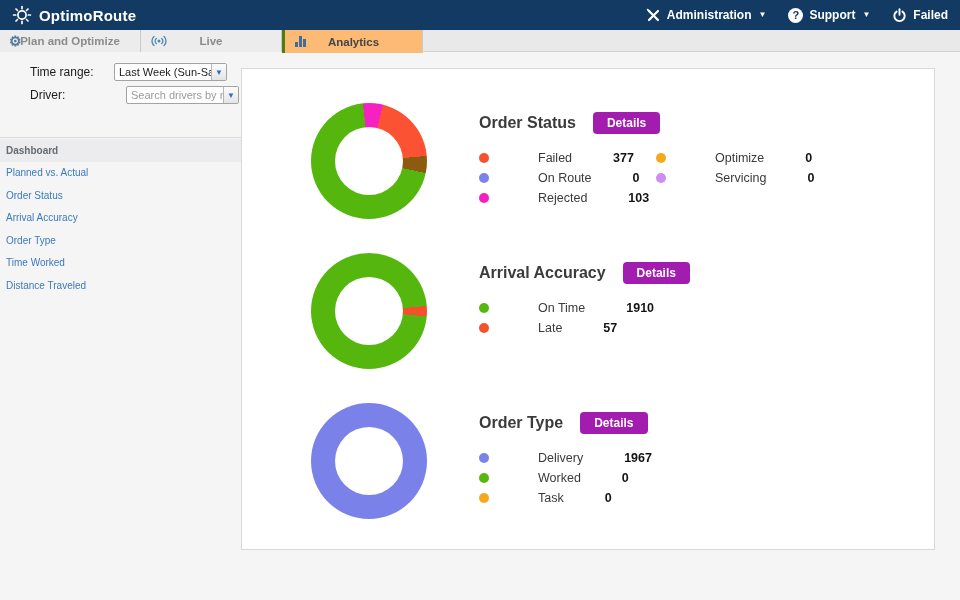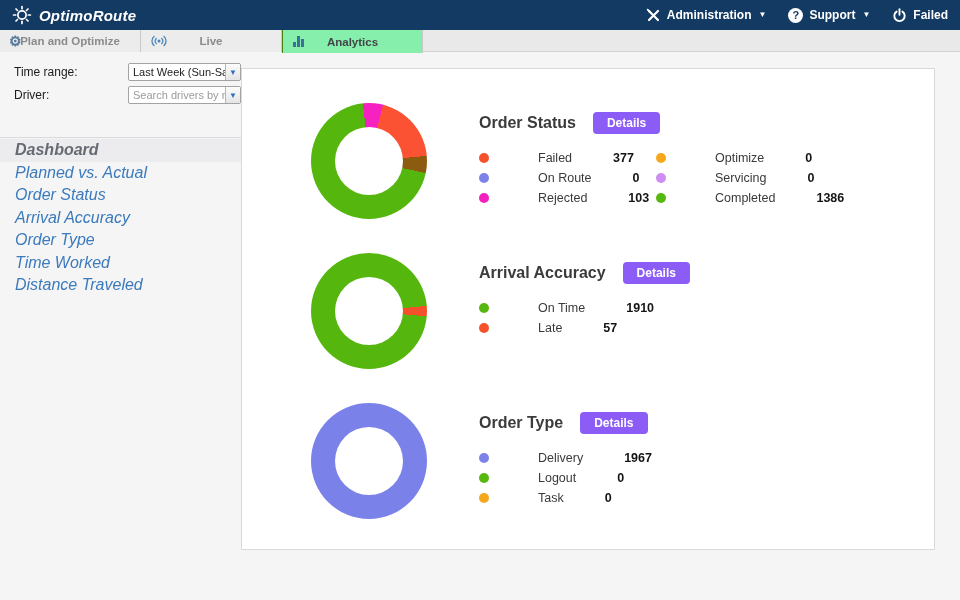--- a/index.html
+++ b/index.html
@@ -10,69 +10,69 @@
     position:relative;
     overflow:hidden;
   }
   
   .topbar {
     position:absolute; left:0; top:0; width:960px; height:30px;
     background:#133a62; color:#fff;
     display:flex; align-items:center; padding:0 12px;
   }
   .brand-wrap { display:flex; align-items:center; gap:7px; }
-  .brand { font-size:15px; font-weight:bold; letter-spacing:.2px;font-style:italic; }
+  .brand { font-size:15px; font-weight:bold; letter-spacing:.2px; }
   .topbar-right { margin-left:auto; display:flex; gap:22px; }
   .top-item { display:flex; align-items:center; gap:6px; font-size:12px; font-weight:bold; cursor:pointer; }
   .caret { font-size:8px; line-height:1; margin-left:1px; }
   .q-icon {
     width:15px; height:15px; border-radius:50%; background:#fff; color:#133a62;
     font-size:11px; font-weight:bold; display:flex; align-items:center; justify-content:center;
   }
   
   .tabbar {
     position:absolute; left:0; top:30px; width:960px; height:22px;
     background:#e9e9e9; border-bottom:1px solid #d2d2d2; display:flex;
   }
   .tab {
     width:141px; height:22px; position:relative;
     display:flex; align-items:center; justify-content:center;
     border-right:1px solid #c9c9c9; background:#ececec;
     font-size:11.5px; font-weight:bold; color:#8b8b8b; cursor:pointer;
   }
   .tab .tab-icon { position:absolute; left:9px; display:flex; align-items:center; }
   .tab.active {
-    background:#86efac; color:#42454a; border-left:1px solid #4d7c0f;
+    background:#fdba74; color:#42454a; border-left:3px solid #4d7c0f;
     height:23px; border-bottom:none;
   }
   .gear-glyph { font-size:14px; color:#56799c; line-height:1; }
   
   .sidebar { position:absolute; left:0; top:52px; width:241px; }
-  .filter-row { display:flex; align-items:center; padding-left:14px; margin-top:11px; height:18px;justify-content:space-between; }
+  .filter-row { display:flex; align-items:center; padding-left:30px; margin-top:11px; height:18px; }
   .filter-row + .filter-row { margin-top:5px;gap:12px; }
   .filter-label { width:84px; font-size:12px; color:#1c1c1c; }
   .fake-select {
     width:113px; height:18px; background:#fff; border:1px solid #a3a3a3; border-radius:2px;
     display:flex; align-items:center; overflow:hidden; cursor:pointer;
   }
   .fake-select .sel-value {
     flex:1; font-size:11px; color:#1c1c1c; padding:0 3px 0 4px;
     white-space:nowrap; overflow:hidden;
   }
   .fake-select .sel-value.placeholder { color:#9b9b9b; }
   .sel-btn {
     width:15px; height:100%; flex-shrink:0;
     background:linear-gradient(#fdfdfd,#e4e4e4); border-left:1px solid #b5b5b5;
     display:flex; align-items:center; justify-content:center;
     color:#2f6fbf; font-size:8px;
   }
   .nav { margin-top:33px; border-top:1px solid #dadada; padding-top:1px; }
   .nav-item {
-    height:22.5px; display:flex; align-items:center; padding-left:15px;
-    font-size:16px; color:#3a7abd; cursor:pointer;font-style:italic;
+    height:22.5px; display:flex; align-items:center; padding-left:6px;
+    font-size:10px; color:#3a7abd; cursor:pointer;
   }
   .nav-item.active {
     background:#ececee; color:#666a72; font-weight:bold; cursor:default;
   }
   
   .main-panel {
     position:absolute; left:241px; top:68px; width:694px; height:482px;
     background:#fff; border:1px solid #ddd7d8;
   }
   .chart-section { position:absolute; left:0; width:694px; height:150px; }
@@ -82,21 +82,21 @@
   .donut {
     position:absolute; left:69px; top:0; width:116px; height:116px; border-radius:50%;
   }
   .donut::after {
     content:""; position:absolute; inset:24px; background:#fff; border-radius:50%;
   }
   .section-body { position:absolute; left:237px; top:0; }
   .section-header { display:flex; align-items:center; gap:17px; margin-top:9px; }
   .section-title { font-size:16px; font-weight:bold; color:#3b3b3b; }
   .details-btn {
-    background:#8b5cf6; color:#fff; border:none; border-radius:4px;
+    background:#a21caf; color:#fff; border:none; border-radius:4px;
     font-family:"Liberation Sans", sans-serif;
     font-size:12px; font-weight:bold; padding:4px 14px; cursor:pointer;
   }
   .legend { display:flex; margin-top:14px; }
   .legend-col { display:flex; flex-direction:column; }
   .legend-col.c0 { width:106px; }
   .legend-col.c1 { width:118px; margin-left:71px; }
   .legend-row { display:flex; align-items:center; height:20px;gap:41px; }
   .legend-dot { width:10px; height:10px; border-radius:50%; margin-right:8px; flex-shrink:0; }
   .legend-label { font-size:12.5px; color:#3a3a3a; margin-right:auto; white-space:nowrap; }
@@ -248,25 +248,20 @@
             <div class="legend-row">
               <span class="legend-dot" style="background: rgb(246, 168, 28);"></span>
               <span class="legend-label">Optimize</span>
               <span class="legend-value">0</span>
             </div>
             <div class="legend-row">
               <span class="legend-dot" style="background: rgb(205, 141, 242);"></span>
               <span class="legend-label">Servicing</span>
               <span class="legend-value">0</span>
             </div>
-            <div class="legend-row">
-              <span class="legend-dot" style="background: rgb(86, 184, 14);"></span>
-              <span class="legend-label">Completed</span>
-              <span class="legend-value">1386</span>
-            </div>
           </div>
         </div>
     </div>
   </div>
 
   <div class="chart-section s1">
     <div class="donut" style="background: conic-gradient(from 85deg, rgb(244, 80, 44) 0deg, rgb(244, 80, 44) 10.4deg, rgb(85, 183, 13) 10.4deg, rgb(85, 183, 13) 360deg);"></div>
     <div class="section-body">
       <div class="section-header">
         <span class="section-title">Arrival Accuracy</span>
@@ -298,21 +293,21 @@
       </div>
       <div class="legend">
           <div class="legend-col c0">
             <div class="legend-row">
               <span class="legend-dot" style="background: rgb(124, 131, 232);"></span>
               <span class="legend-label">Delivery</span>
               <span class="legend-value">1967</span>
             </div>
             <div class="legend-row">
               <span class="legend-dot" style="background: rgb(86, 184, 14);"></span>
-              <span class="legend-label">Logout</span>
+              <span class="legend-label">Worked</span>
               <span class="legend-value">0</span>
             </div>
             <div class="legend-row">
               <span class="legend-dot" style="background: rgb(246, 168, 28);"></span>
               <span class="legend-label">Task</span>
               <span class="legend-value">0</span>
             </div>
           </div>
         </div>
     </div>

